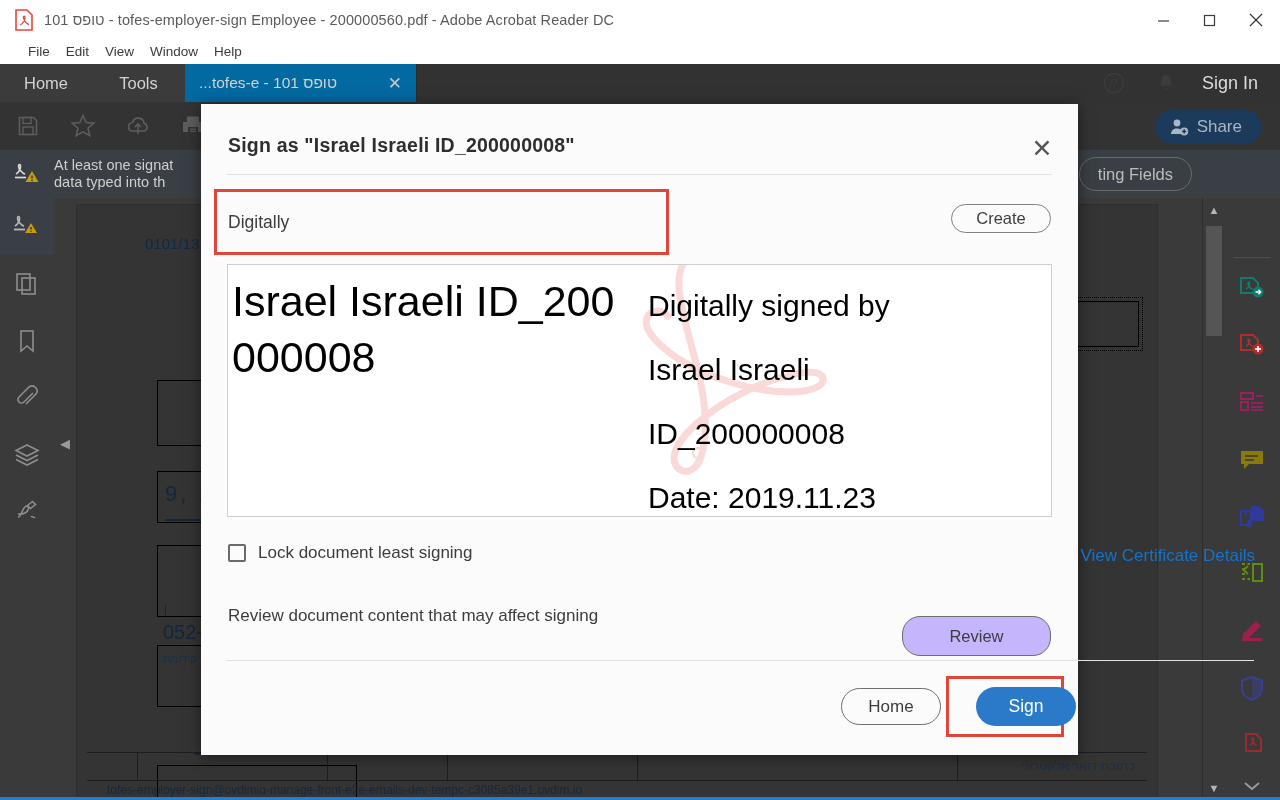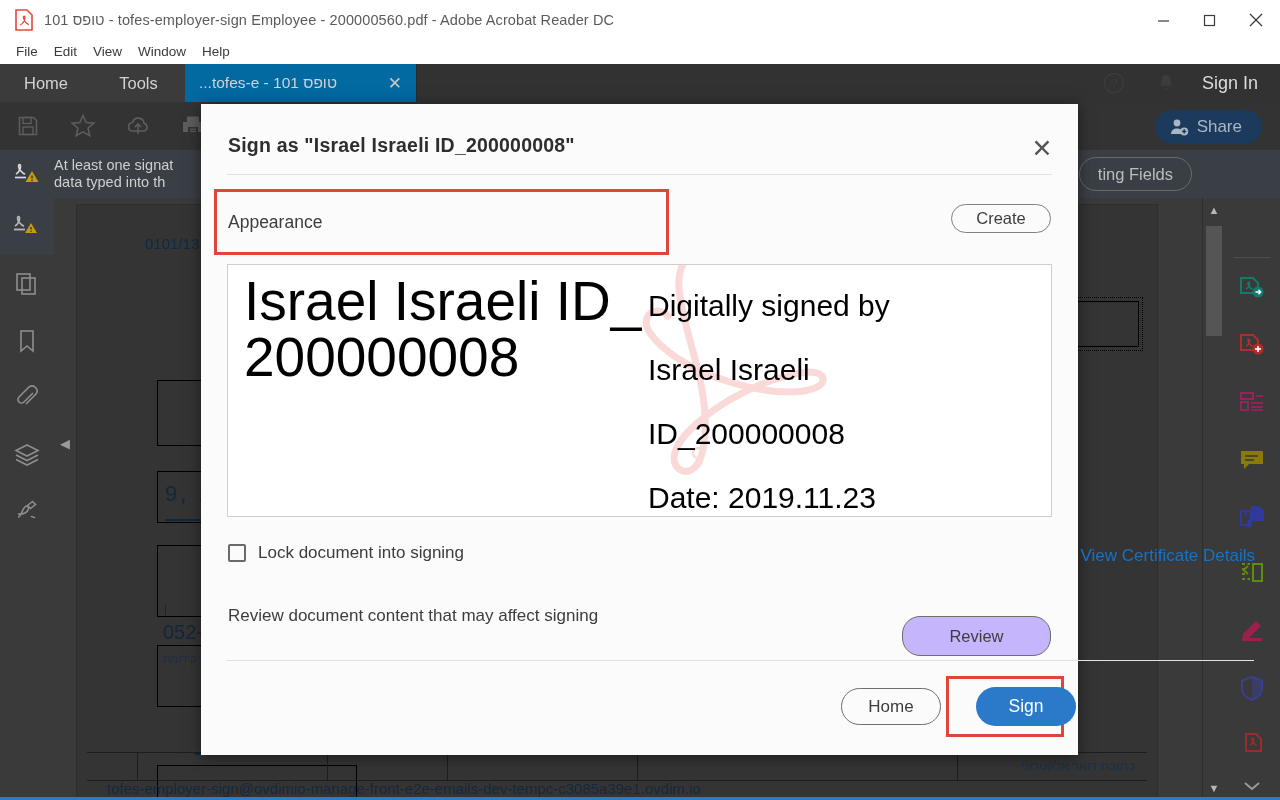--- a/index.html
+++ b/index.html
@@ -25,21 +25,21 @@
   .winbtns { position: absolute; right: 0; top: 0; height: 40px; display: flex; }
   .winbtn {
     width: 46px; height: 40px; display: flex; align-items: center; justify-content: center;
     color: #3a3a3a;
   }
   .winbtn:last-child { width: 48px; }
 
   
   .menubar {
     position: absolute; left: 0; top: 40px; width: 1280px; height: 24px;
-    background: #ffffff; display: flex; align-items: center; padding-left: 8px;
+    background: #ffffff; display: flex; align-items: center; padding-left: 20px;
   }
   .menubar-item {
     font-size: 13.5px; color: #3b3b3b; padding: 0 8px; line-height: 24px;
   }
 
   
   .shell {
     position: absolute; left: 0; top: 64px; width: 1280px; height: 736px;
     background: #2b2b2b;
   }
@@ -125,21 +125,21 @@
   .doc-collapse { position: absolute; left: 6px; top: 238px; color: #9a9a9a; font-size: 13px; }
 
   .form-box {
     position: absolute; border: 1px solid #000; background: transparent;
   }
   .hb-label { position: absolute; font-size: 11px; color: #1b2f45; direction: rtl; }
   .hb-value { position: absolute; font-size: 22px; color: #14263a; letter-spacing: 3px; }
   .hb-value-sm { position: absolute; font-size: 20px; color: #14263a; }
 
   .email-label { position: absolute; right: 22px; bottom: 26px; font-size: 12.5px; color: #1b2f45; direction: rtl; }
-  .email-value { position: absolute; left: 30px; bottom: 2px; font-size: 15px; color: #16283c; white-space: nowrap; }
+  .email-value { position: absolute; left: 30px; bottom: 2px; font-size: 12px; color: #16283c; white-space: nowrap; }
   .bottom-rule { position: absolute; left: 10px; right: 10px; bottom: 46px; height: 1px; background: #1d1d1d; }
   .bottom-rule2 { position: absolute; left: 10px; right: 10px; bottom: 18px; height: 1px; background: #1d1d1d; }
   .bottom-tick { position: absolute; bottom: 18px; width: 1px; height: 28px; background: #1d1d1d; }
 
   .field-outline {
     position: absolute; right: 18px; top: 96px; width: 92px; height: 46px;
     border: 1px solid #000; outline: 1px dotted #000; outline-offset: 3px;
   }
 
   
@@ -186,22 +186,22 @@
 
   .sig-preview {
     position: absolute; left: 227px; top: 264px; width: 825px; height: 253px;
     background: #ffffff; border: 1px solid #cfcfcf; overflow: hidden;
   }
   .sig-watermark {
     position: absolute; left: 310px; top: -14px; width: 290px; height: 280px;
     opacity: 1; pointer-events: none;
   }
   .sig-left {
-    position: absolute; left: 16px; top: 8px; width: 400px;
-    font-size: 55px; line-height: 56px; color: #000; font-weight: 500;
+    position: absolute; left: 4px; top: 8px; width: 400px;
+    font-size: 43px; line-height: 56px; color: #000; font-weight: 500;
     word-break: break-all; font-family: "Liberation Sans", sans-serif;
   }
   .sig-right {
     position: absolute; left: 420px; top: 9px; width: 400px;
     font-size: 30px; line-height: 64px; color: #000; white-space: pre-line;
     font-family: "Liberation Sans", sans-serif;
   }
 
   .lock-row { position: absolute; left: 228px; top: 543px; display: flex; align-items: center; gap: 12px; }
   .checkbox { width: 18px; height: 18px; border: 2px solid #6a6a6a; border-radius: 2px; background: #fbfbfb; }
@@ -527,39 +527,39 @@
     </div>
   </div>
 
   <div class="dialog">
     <div class="dlg-title">Sign as "Israel Israeli ID_200000008"</div>
     <div class="dlg-close">✕</div>
     <div class="dlg-rule"></div>
   </div>
 
   <div class="appearance-hl"></div>
-  <div class="appearance-label">Appearance</div>
+  <div class="appearance-label">Digitally</div>
   <div class="create-btn">Create</div>
 
   <div class="sig-preview">
     <svg class="sig-watermark" viewBox="0 0 290 280">
       <path d="M152 8c-9 2-12 16-11 30 2 24 14 60 20 86 7 30 9 62 2 82-4 12-14 18-22 12-9-7-5-22 8-36 22-24 60-46 96-56 24-7 38-6 40 1 2 8-12 14-34 14-34 0-82-14-112-34-22-15-34-30-30-40 3-8 14-9 21-2" fill="none" stroke="#fad9d9" stroke-width="7" stroke-linecap="round"></path>
       <circle cx="160" cy="202" r="5" fill="none" stroke="#fad9d9" stroke-width="2.5"></circle>
     </svg>
     <div class="sig-left">Israel Israeli ID_200000008</div>
     <div class="sig-right">Digitally signed by
 Israel Israeli
 ID_200000008
 Date: 2019.11.23
 19:23:07 +02'00'</div>
   </div>
 
   <div class="lock-row">
     <div class="checkbox"></div>
-    <div class="lock-label">Lock document into signing</div>
+    <div class="lock-label">Lock document least signing</div>
   </div>
   <div class="view-cert">View Certificate Details</div>
 
   <div class="review-text">Review document content that may affect signing</div>
   <div class="review-btn">Review</div>
   <div class="dlg-rule2"></div>
 
   <div class="back-btn">Home</div>
   <div class="sign-hl"></div>
   <div class="sign-btn">Sign</div>

